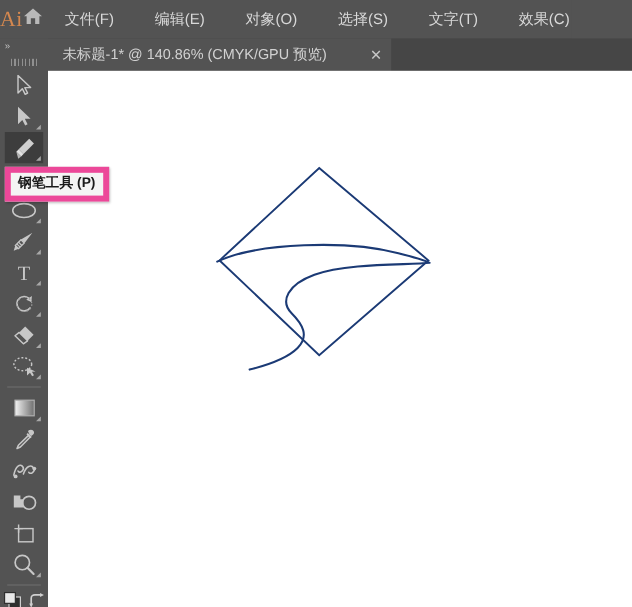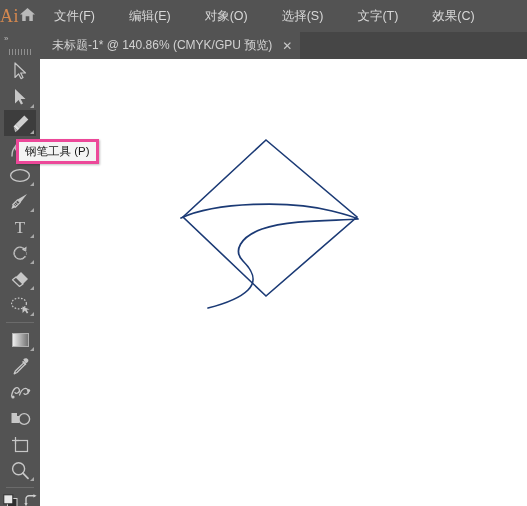--- a/index.html
+++ b/index.html
@@ -79,20 +79,21 @@
   }
   .doc-tab {
     position: absolute;
     left: 40px; top: 0;
     height: 27px;
     background: #535353;
     display: flex;
     align-items: center;
     padding: 0 6px 0 12px;
     box-sizing: border-box;
+    gap: 26px;
   }
   .doc-tab-title {
     color: #d2d2d2;
     font-size: 12px;
     white-space: nowrap;
   }
   .doc-tab-close {
     color: #c8c8c8;
     font-size: 12px;
     margin-left: 10px;
@@ -178,30 +179,31 @@
     left: 40px; top: 59px;
     width: 487px; height: 447px;
     background: #ffffff;
     overflow: hidden;
   }
   .canvas svg { display: block; }
 
   
   .tooltip {
     position: absolute;
-    left: 16px; top: 139px;
+    left: 4px; top: 139px;
     background: #f4f4f4;
-    border: 3px solid #ec4899;
+    border: 5px solid #ec4899;
     color: #1a1a1a;
     font-size: 11.5px;
     padding: 2px 6px 3px 6px;
     white-space: nowrap;
     box-shadow: 1px 1px 2px rgba(0,0,0,0.25);
     z-index: 50;
     line-height: 14px;
+    font-weight: bold;
   }
 </style>
 </head>
 <body>
 
 <div id="app">
 
   <div class="menubar">
     <div class="ai-logo">Ai</div>
     <div class="home-btn">

